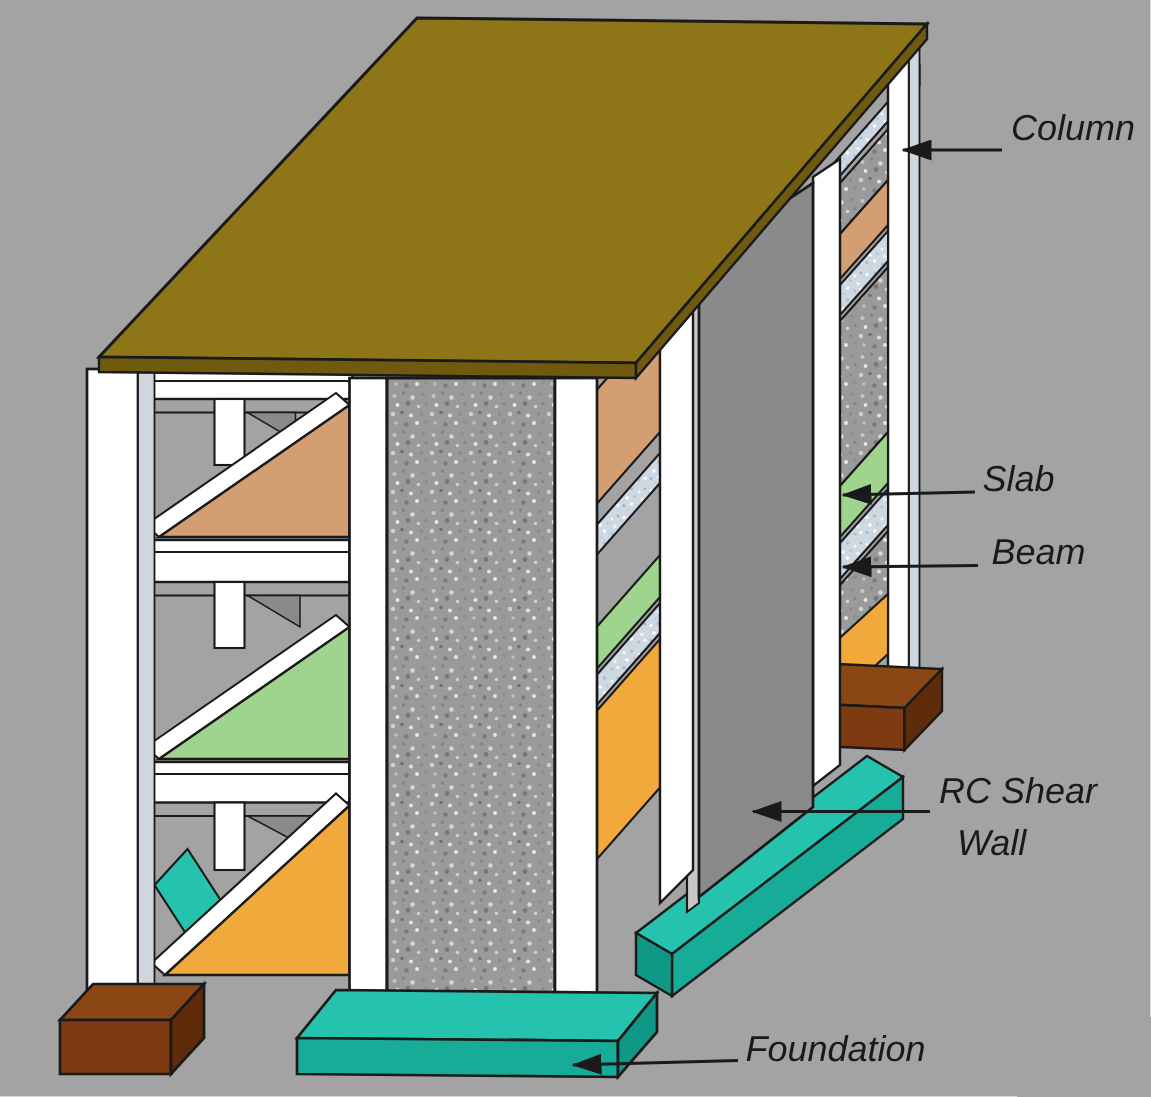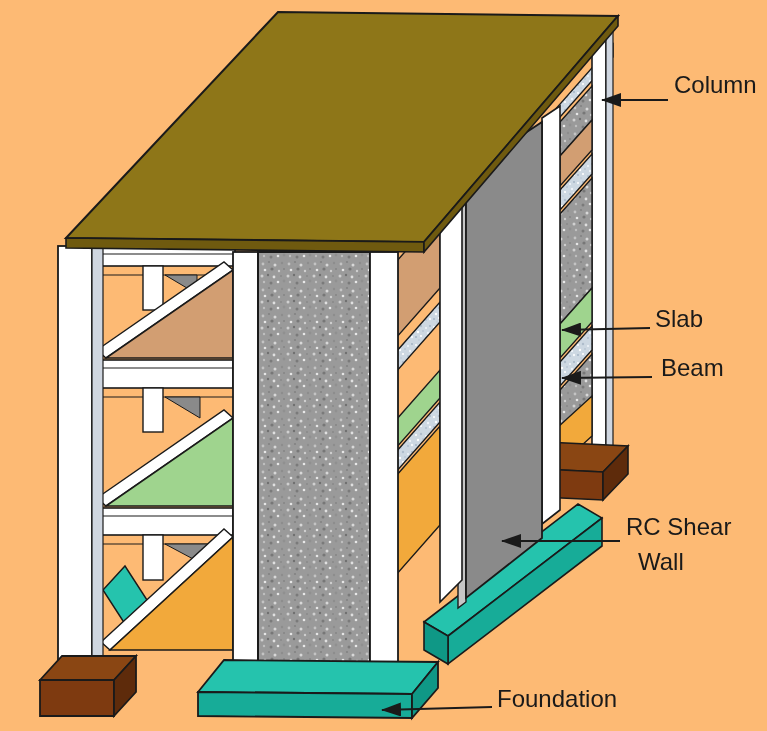--- a/index.html
+++ b/index.html
@@ -1,17 +1,17 @@
 <!DOCTYPE html>
 <html><head>
 <meta charset="utf-8">
 <style>
   html,body{margin:0;padding:0;background:#fff;}
-  .stage{position:relative;width:767px;height:731px;background:#fdba74;overflow:hidden;
-         font-family:"Liberation Sans", sans-serif;}
+  .stage{position:relative;width:767px;height:731px;background:#a3a3a3;overflow:hidden;
+         font-family:"Liberation Sans", sans-serif;font-style:italic;}
   svg text{font-family:"Liberation Sans", sans-serif;font-size:24px;fill:#1a1a1a;}
   .lbl2{font-size:24px;}
 </style>
 </head>
 <body>
 
 <div class="stage">
 <svg width="767" height="731" viewBox="0 0 767 731">
   <defs>
     <pattern id="concreteTex" width="26" height="26" patternUnits="userSpaceOnUse">

